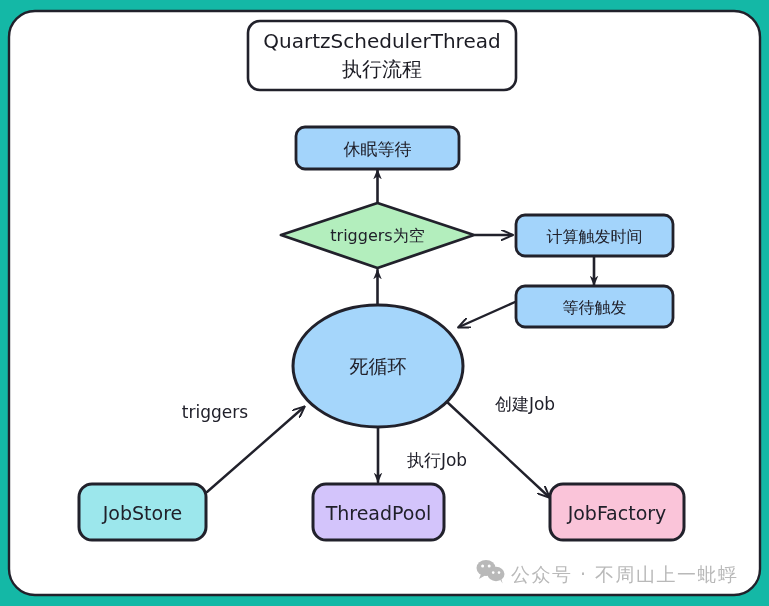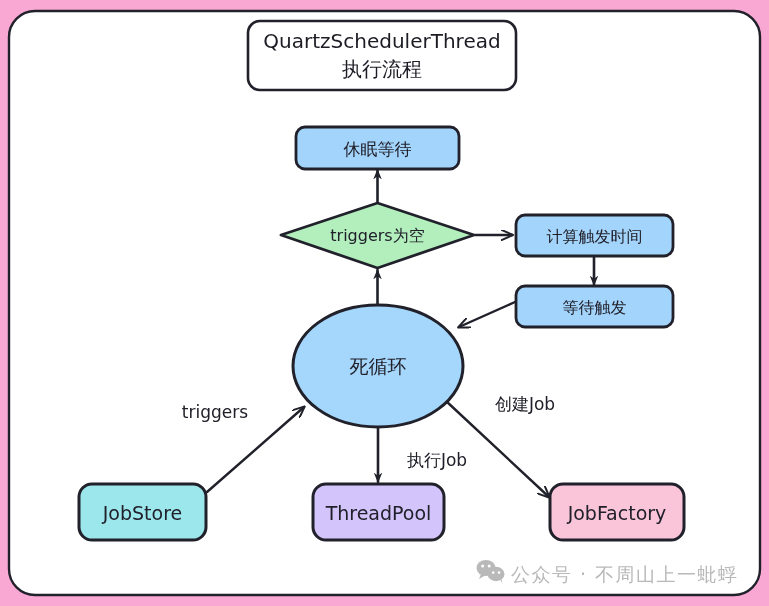--- a/index.html
+++ b/index.html
@@ -11,21 +11,21 @@
   body {
     width: 769px;
     height: 606px;
     overflow: hidden;
     font-family: "Liberation Sans", sans-serif;
   }
   #canvas {
     position: relative;
     width: 769px;
     height: 606px;
-    background: #f9a8d4;
+    background: #14b8a6;
   }
   #diagram-svg {
     position: absolute;
     top: 0;
     left: 0;
     width: 769px;
     height: 606px;
   }
   .node-text {
     font-family: "DejaVu Sans", sans-serif;

